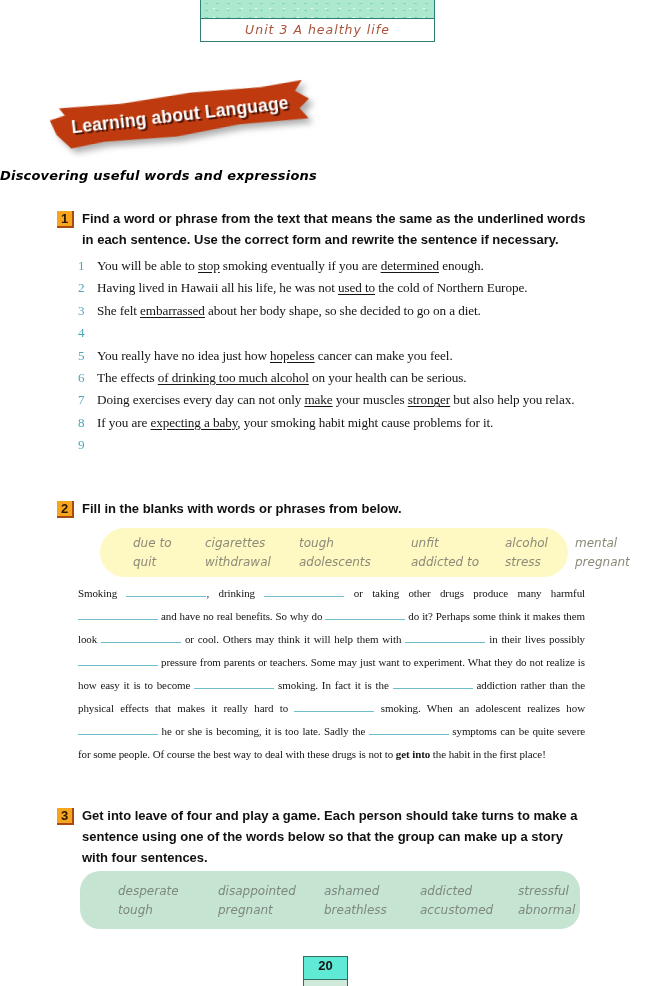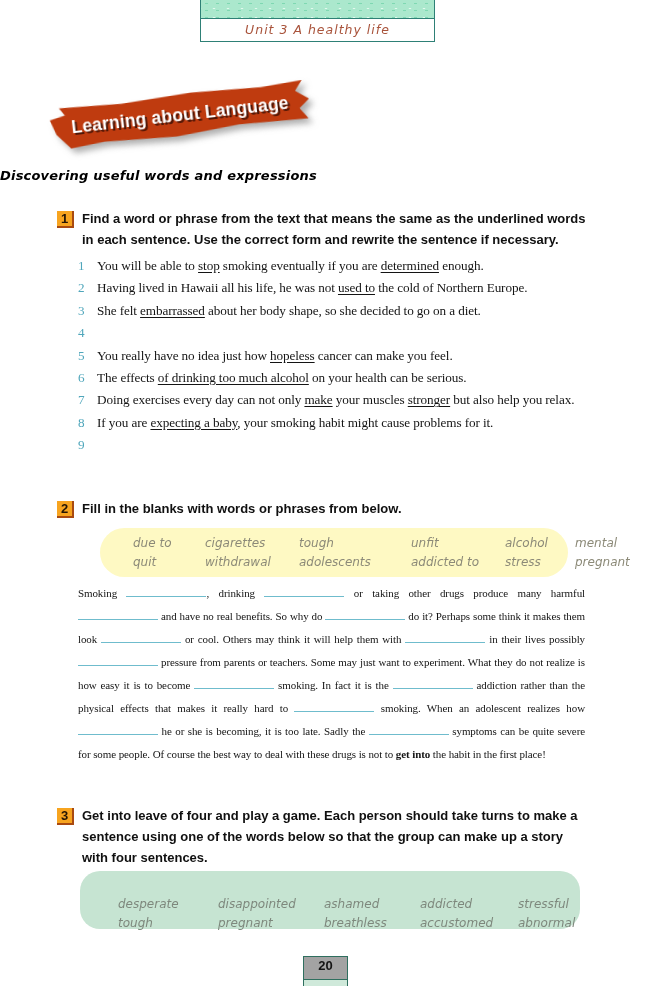--- a/index.html
+++ b/index.html
@@ -70,38 +70,38 @@
   .bank {
     position:absolute; font-family:"DejaVu Sans", sans-serif; font-style:italic;
     font-size:12px;
   }
   .bank-yellow {
     left:100px; top:528px; width:468px; height:49px; background:#fef9c3;
     border-radius:25px; padding:6px 0 0 33px; color:#8c8a78;
   }
   .bank-green {
     left:80px; top:871px; width:500px; height:58px; background:#c6e4d2;
-    border-radius:20px; padding:24px 0 0 38px; color:#7e887d;
+    border-radius:20px; padding:11px 0 0 38px; color:#7e887d;
   }
   .bank-row { display:grid; line-height:19px; }
   .bank-yellow .bank-row { grid-template-columns:72px 94px 112px 94px 70px auto; }
   .bank-green  .bank-row { grid-template-columns:100px 106px 96px 98px auto; }
   
   .fill-para {
     position:absolute; left:78px; top:582px; width:507px;
     font-size:11px; line-height:23px; text-align:justify; letter-spacing:-0.1px;
   }
   .blank {
     display:inline-block; width:80px; height:12px;
     border-bottom:1.5px solid #6fbccd; vertical-align:baseline;
   }
   
   .page-num-box { position:absolute; left:303px; top:956px; width:45px; border:1.5px solid #2f6f5f; }
   .page-num {
-    background:#a3a3a3; text-align:center; border-bottom:1.5px solid #2f6f5f;
+    background:#5eead4; text-align:center; border-bottom:1.5px solid #2f6f5f;
     font-family:"Liberation Sans", sans-serif; font-weight:bold; font-size:13px; padding:1px 0 6px;
   }
   .page-num-strip { height:9px; background:#cfe9da; }
 </style>
 </head>
 <body>
 
 <div class="page">
 
   <div class="unit-box">

